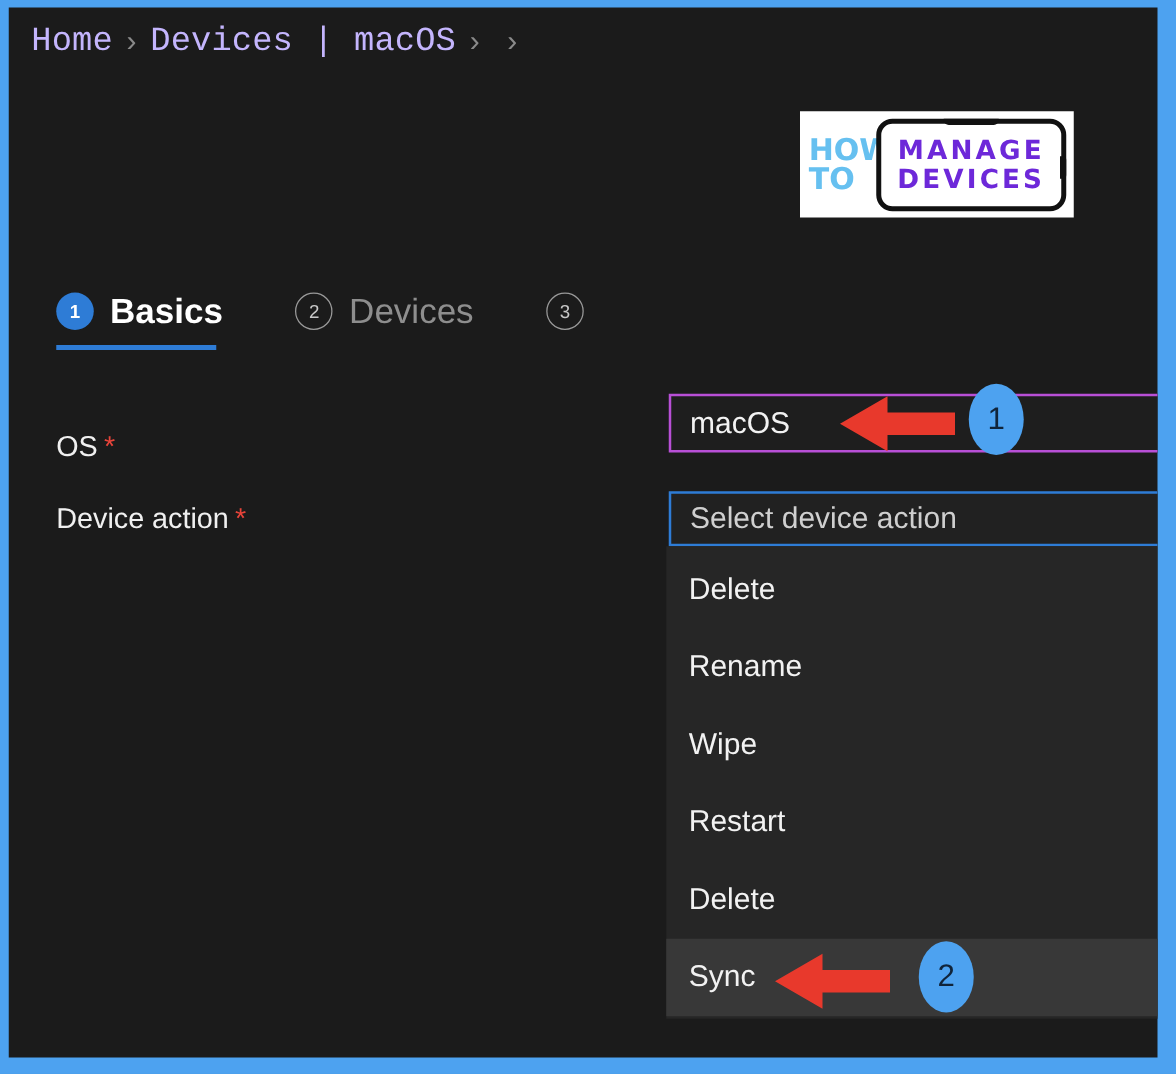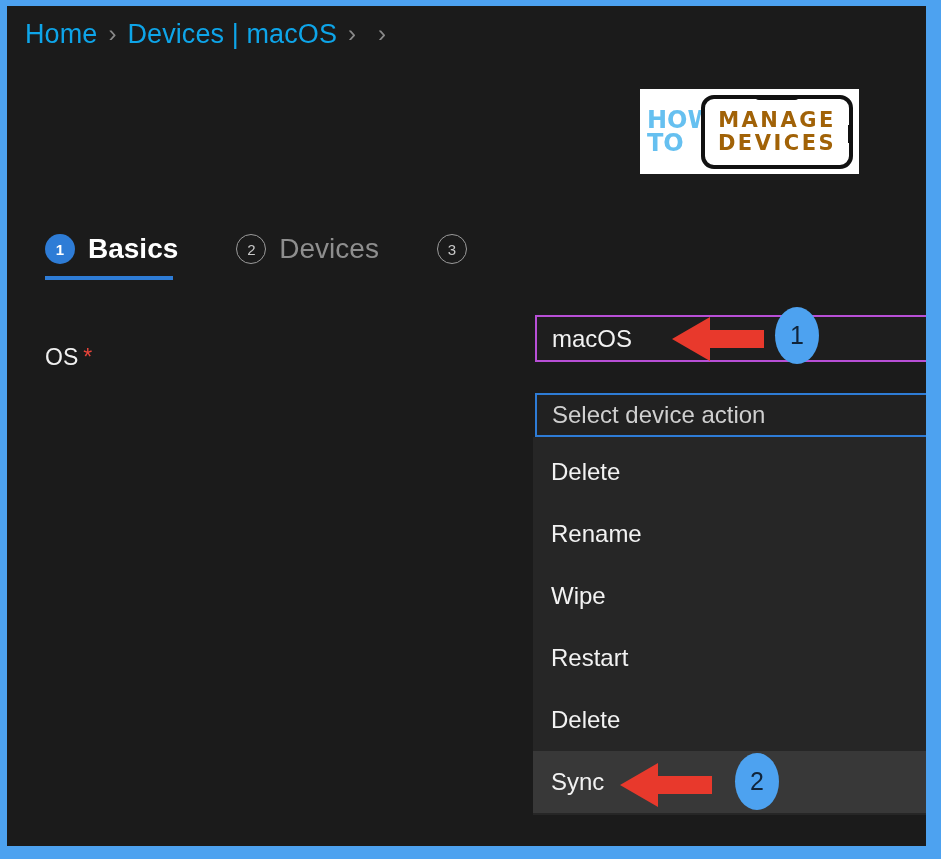--- a/index.html
+++ b/index.html
@@ -31,24 +31,25 @@
   
   #breadcrumb {
     position: absolute;
     left: 18px; top: 8px;
     height: 40px;
     display: flex;
     align-items: center;
     white-space: nowrap;
   }
   .crumb {
-    color: #0ea5e9;
+    color: #c4b5fd;
     font-size: 27px;
     line-height: 1;
     letter-spacing: .1px;
+    font-family: Liberation Mono, monospace;
   }
   .crumb-sep {
     color: #8a8a8a;
     font-size: 24px;
     margin: 0 11px;
     line-height: 1;
     font-weight: 300;
   }
 
   
@@ -122,21 +123,21 @@
   #logo-phone::after {
     
     content: "";
     position: absolute;
     right: -4px; top: 26px;
     width: 5px; height: 18px;
     background: #111;
     border-radius: 0 3px 3px 0;
   }
   .logo-word {
-    color: #a16207;
+    color: #6d28d9;
     font-family: "DejaVu Sans", sans-serif;
     font-weight: bold;
     font-size: 21px;
     letter-spacing: 2.5px;
     line-height: 1.05;
   }
 
   
   #tabs {
     position: absolute;
@@ -308,20 +309,23 @@
     </div>
 
     <div id="label-os" class="field-label">
       <span>OS</span><span class="req">*</span>
     </div>
 
     <div id="os-field">
       <span id="os-value">macOS</span>
     </div>
 
+    <div id="label-device-action" class="field-label">
+      <span>Device action</span><span class="req">*</span>
+    </div>
 
     <div id="device-action-field">
       <span id="device-action-placeholder">Select device action</span>
     </div>
 
     <div id="dropdown">
       <div class="dd-item">
         <span>Delete</span>
       </div>
       <div class="dd-item">

